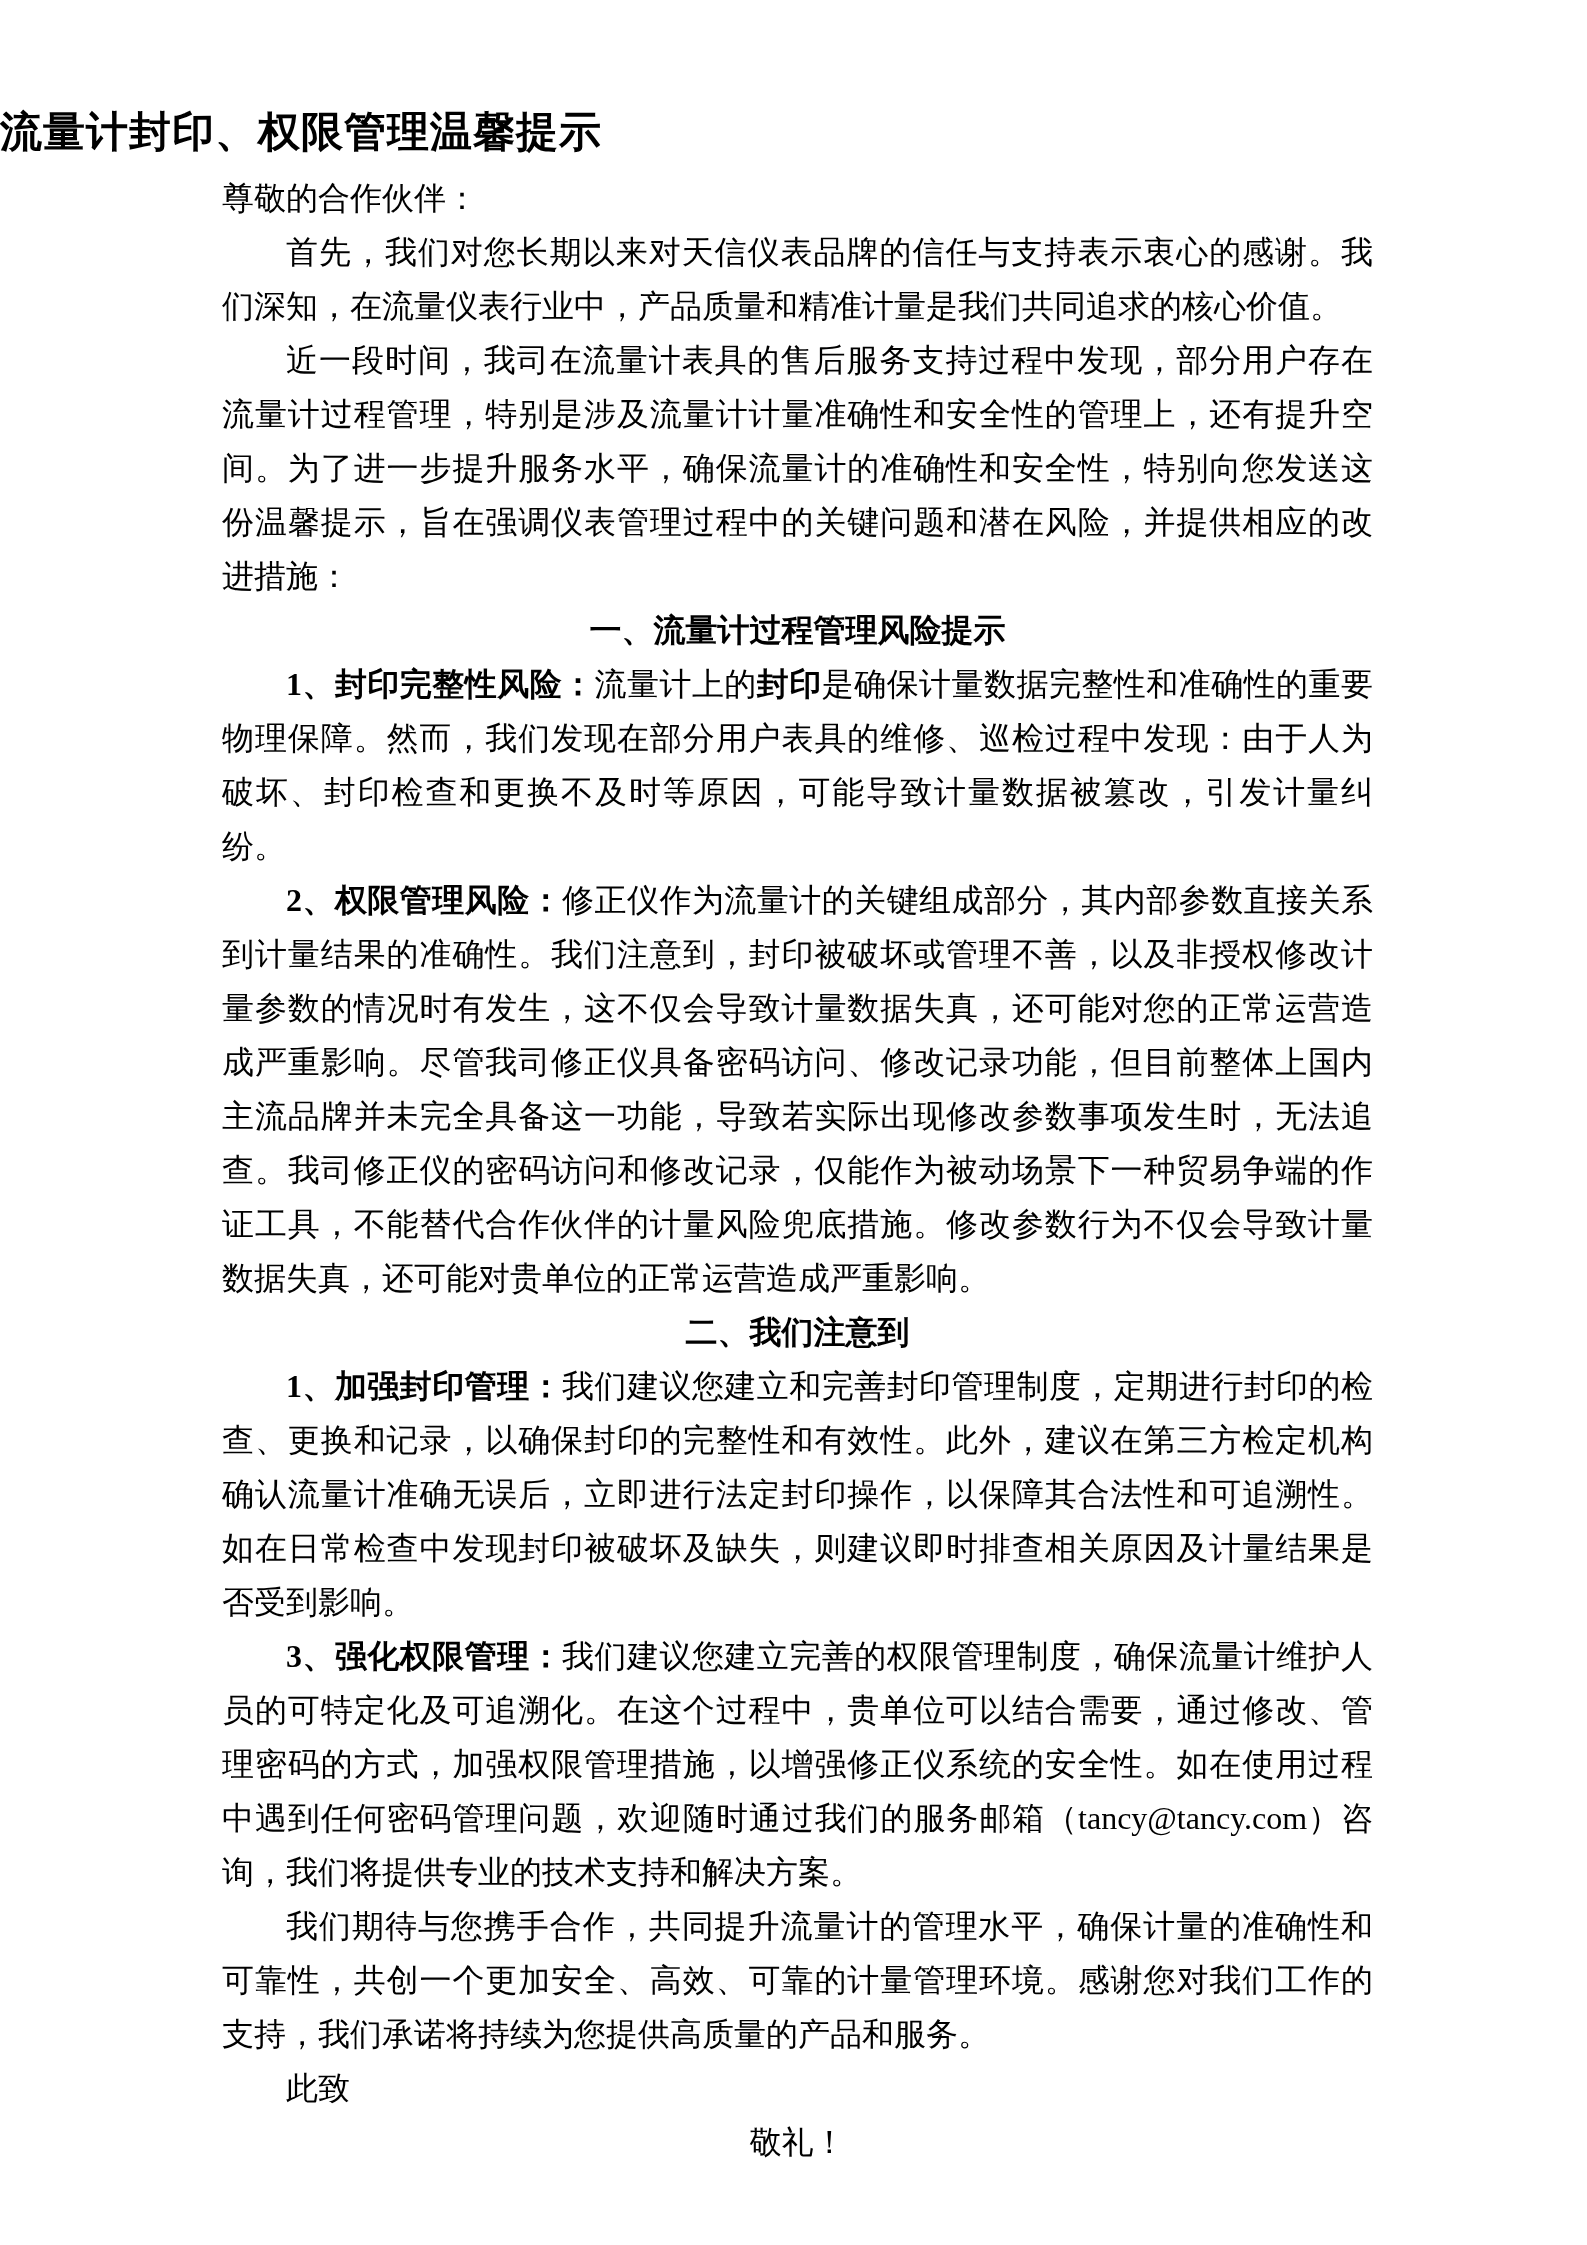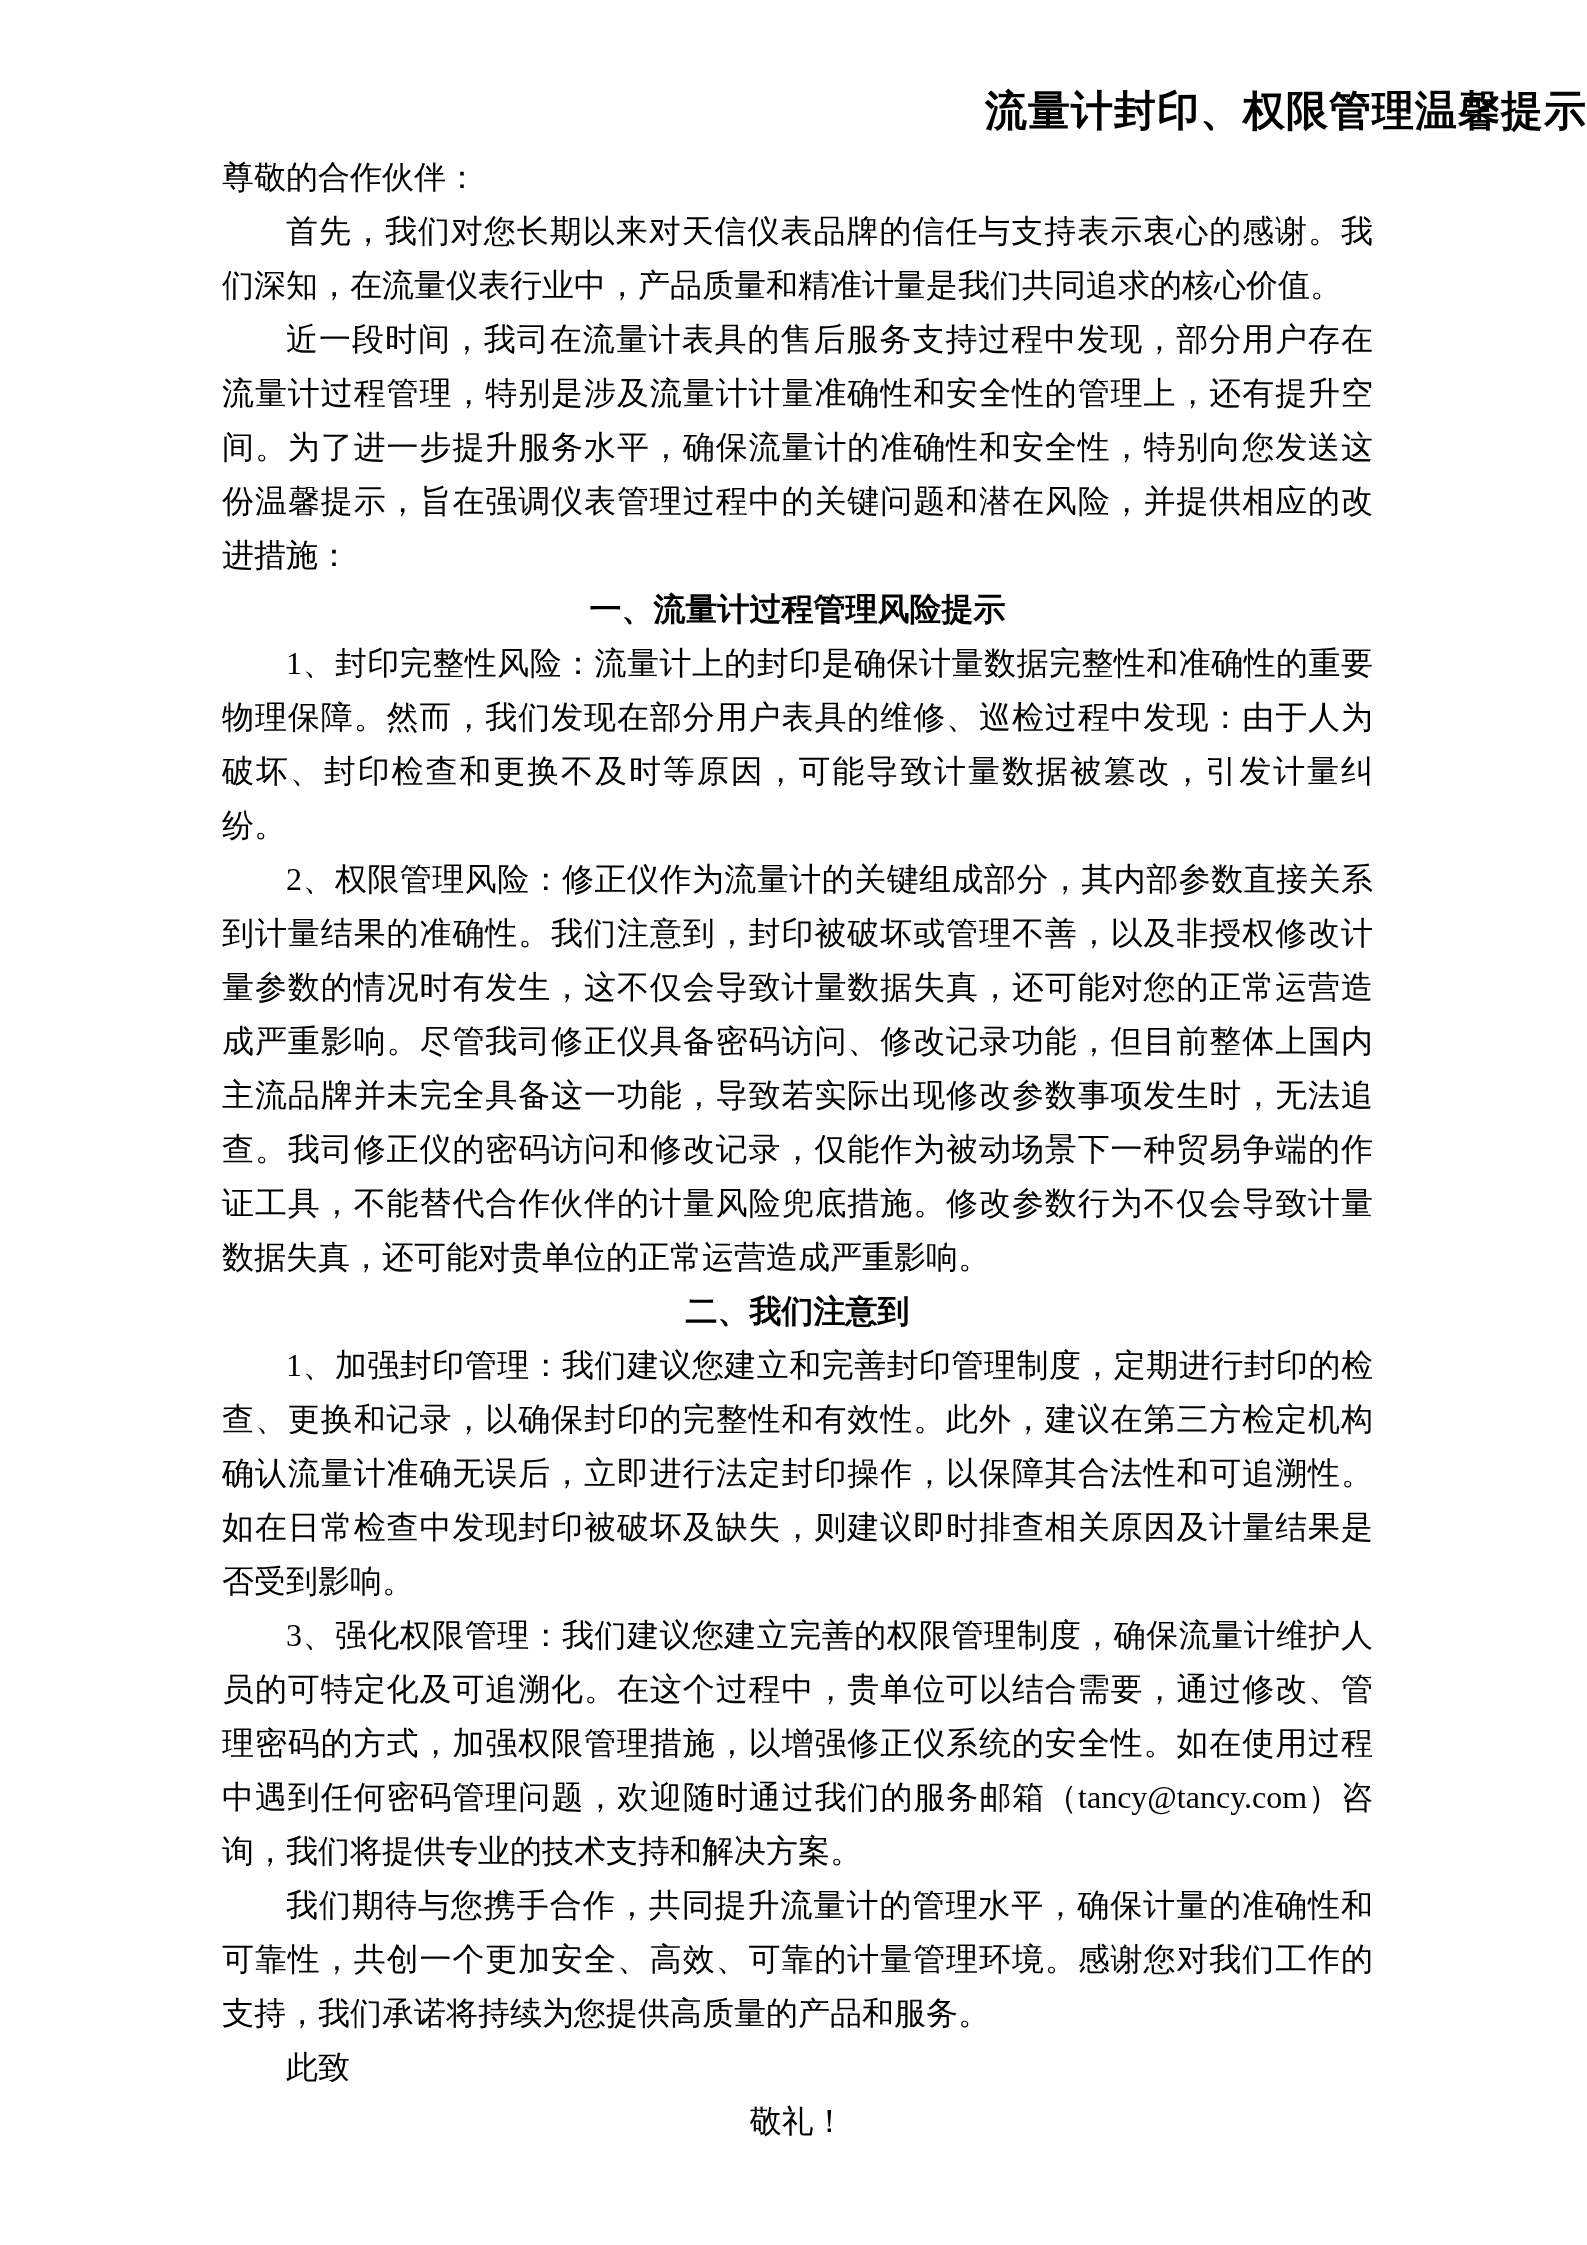--- a/index.html
+++ b/index.html
@@ -11,22 +11,22 @@
     position: relative;
     width: 1587px;
     height: 2245px;
     background: #ffffff;
     color: #000000;
     overflow: hidden;
     font-family: "Liberation Serif", serif;
   }
   .doc-title {
     margin: 0;
-    padding-top: 80px;
-    text-align: right;
+    padding-top: 101px;
+    text-align: left;
     font-family: "Liberation Sans", sans-serif;
     font-weight: bold;
     font-size: 42px;
     line-height: 62px;
     letter-spacing: 1px;
   }
   .doc-body {
     margin-top: 8px;
     margin-left: 222px;
     width: 1151px;
@@ -36,21 +36,21 @@
   }
   .doc-body p {
     margin: 0;
     padding: 0;
   }
   .salutation { text-indent: 0; }
   .para { text-indent: 2em; }
   .heading { font-weight: bold; text-indent: 0; text-align: center; }
   .closing-indent { text-indent: 2em; text-align: left; }
   .closing { text-indent: 0; text-align: center; }
-  .bold { font-weight: normal; }
+  .bold { font-weight: bold; }
 </style>
 </head>
 <body>
 
 <div class="page">
   <h1 class="doc-title">流量计封印、权限管理温馨提示</h1>
   <div class="doc-body">
       <p class="salutation"><span>尊敬的合作伙伴：</span></p>
       <p class="para"><span>首先，我们对您长期以来对天信仪表品牌的信任与支持表示衷心的感谢。我们深知，在流量仪表行业中，产品质量和精准计量是我们共同追求的核心价值。</span></p>
       <p class="para"><span>近一段时间，我司在流量计表具的售后服务支持过程中发现，部分用户存在流量计过程管理，特别是涉及流量计计量准确性和安全性的管理上，还有提升空间。为了进一步提升服务水平，确保流量计的准确性和安全性，特别向您发送这份温馨提示，旨在强调仪表管理过程中的关键问题和潜在风险，并提供相应的改进措施：</span></p>

